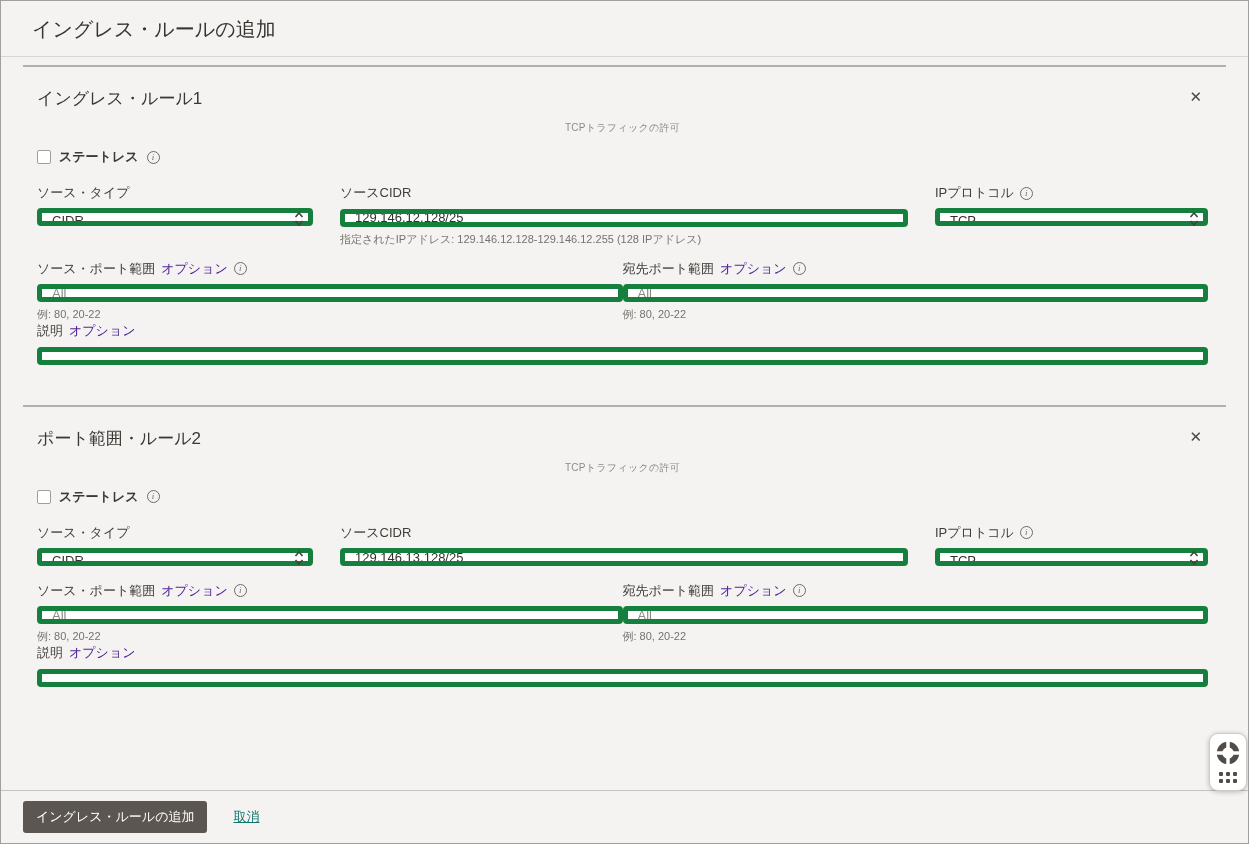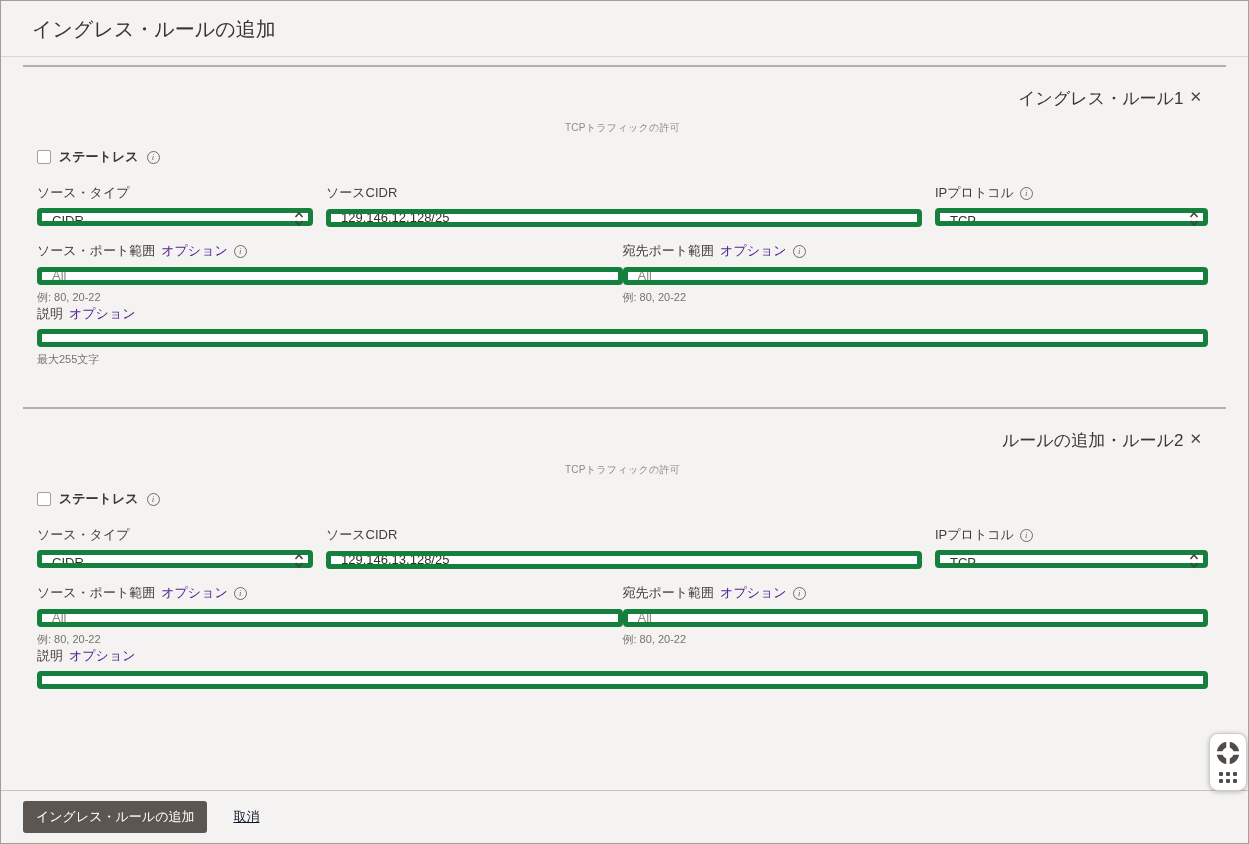--- a/index.html
+++ b/index.html
@@ -13,21 +13,21 @@
   }
 
   .header { padding:15px 31px 13px; border-bottom:1px solid #d9d6d2; flex:0 0 auto; }
   .page-title { font-size:20px; color:#38342f; font-weight:400; }
 
   .main { flex:1 1 auto; min-height:0; overflow:hidden; padding:0 22px; }
 
   .rule { border-top:2px solid #b4afa9; padding:10px 18px 26px 14px; margin-top:8px; }
   .rule + .rule { margin-top:14px; }
 
-  .rule-head { display:flex; justify-content:flex-end; align-items:flex-start; margin-top:10px; }
+  .rule-head { display:flex; justify-content:space-between; align-items:flex-start; margin-top:10px; }
   .rule-title { font-size:17px; color:#3a3733; }
   .close-btn {
     background:none; border:none; cursor:pointer; padding:2px 6px;
     font-size:15px; color:#4b4742; line-height:1;
   }
 
   .subtitle { font-size:10px; color:#8e8a85; margin-top:11px; letter-spacing:.3px;text-align:center; }
 
   .checkbox-row { display:flex; align-items:center; gap:8px; margin-top:13px; }
   .cb {
@@ -36,21 +36,21 @@
   }
   .cb-label { font-size:13px; color:#3d3a36;font-weight:bold; }
 
   .info-icon {
     display:inline-flex; align-items:center; justify-content:center;
     width:13px; height:13px; border:1px solid #6f6b66; border-radius:50%;
     font-family:"Liberation Serif",serif; font-style:italic; font-size:9px;
     color:#6f6b66; line-height:1; flex:0 0 auto;
   }
 
-  .grid1 { display:grid; grid-template-columns:276px minmax(0,1fr) 273px; column-gap:13px; margin-top:18px; }
+  .grid1 { display:grid; grid-template-columns:276px minmax(0,1fr) 273px; column-gap:27px; margin-top:18px; }
   .grid2 { display:grid; grid-template-columns:1fr 1fr; margin-top:13px; }
   .row3  { }
 
   .field-label { display:flex; align-items:center; gap:6px; font-size:13px; color:#413e39; margin-bottom:6px; }
   .optional { color:#4c1d95; }
 
   .text-input, .sel {
     width:100%; height:18px; border:5px solid #15803d; border-radius:4px;
     background:#fff; font-size:13px; color:#33302c; padding:0 10px;
     font-family:"Liberation Sans","DejaVu Sans",sans-serif;
@@ -64,21 +64,21 @@
 
   .footer {
     flex:0 0 auto; margin-top:auto; border-top:1px solid #c7c3bf;
     padding:10px 22px; display:flex; align-items:center; gap:26px;
   }
   .submit-btn {
     background:#5b5651; color:#fff; border:none; border-radius:3px;
     font-size:13px; padding:7px 13px; cursor:pointer;
     font-family:"Liberation Sans","DejaVu Sans",sans-serif;
   }
-  .cancel-link { font-size:13px; color:#0f172a; text-decoration:underline; cursor:pointer; }
+  .cancel-link { font-size:13px; color:#0f766e; text-decoration:underline; cursor:pointer; }
 
   .float-widget {
     position:absolute; right:1px; bottom:52px; width:38px; z-index:5;
     background:#fff; border:1px solid #cfccc7; border-radius:9px;
     box-shadow:0 1px 5px rgba(0,0,0,.25);
     padding:6px 0 7px; display:flex; flex-direction:column; align-items:center; gap:6px;
   }
   .dots-grid { display:grid; grid-template-columns:repeat(3,4px); grid-auto-rows:4px; gap:3px; }
   .dots-grid span { width:4px; height:4px; background:#514c47; border-radius:1px; }
 </style>
@@ -119,20 +119,21 @@
                 <path d="M1.5 6 L5 2 L8.5 6" fill="none" stroke="#45413c" stroke-width="1.6"></path>
                 <path d="M1.5 10 L5 14 L8.5 10" fill="none" stroke="#45413c" stroke-width="1.6"></path>
               </svg>
           </div>
         </div>
         <div>
           <div class="field-label">
             <span>ソースCIDR</span>
           </div>
           <input type="text" class="text-input" value="129.146.12.128/25" style="">
+          <div class="helper">指定されたIPアドレス: 129.146.12.128-129.146.12.255 (128 IPアドレス)</div>
         </div>
         <div>
           <div class="field-label">
             <span>IPプロトコル</span>
             <span class="info-icon">i</span>
           </div>
           <div class="select-wrap">
             <select class="sel">
               <option>TCP</option>
             </select>
@@ -164,27 +165,26 @@
           <div class="helper">例: 80, 20-22</div>
         </div>
       </div>
 
       <div class="row3">
         <div class="field-label">
           <span>説明</span>
           <span class="optional">オプション</span>
         </div>
         <input type="text" class="text-input" style="">
-        <div class="helper">最大255文字</div>
       </div>
     </section>
 
     <section class="rule">
       <div class="rule-head">
-        <div class="rule-title">ルールの追加・ルール2</div>
+        <div class="rule-title">ポート範囲・ルール2</div>
         <button class="close-btn">✕</button>
       </div>
       <div class="subtitle">TCPトラフィックの許可</div>
 
       <div class="checkbox-row">
         <input type="checkbox" class="cb" style="">
         <span class="cb-label">ステートレス</span>
         <span class="info-icon">i</span>
       </div>
 

